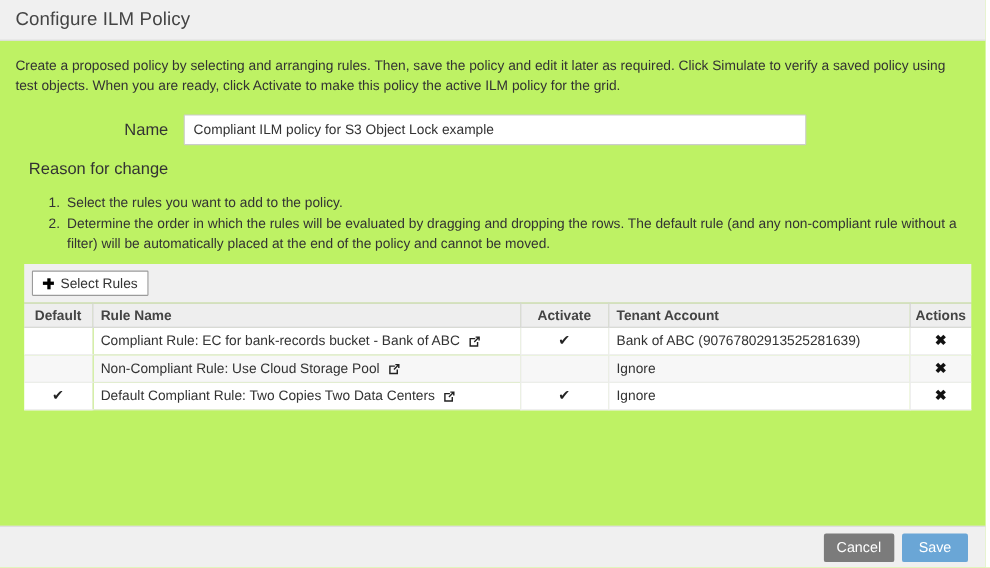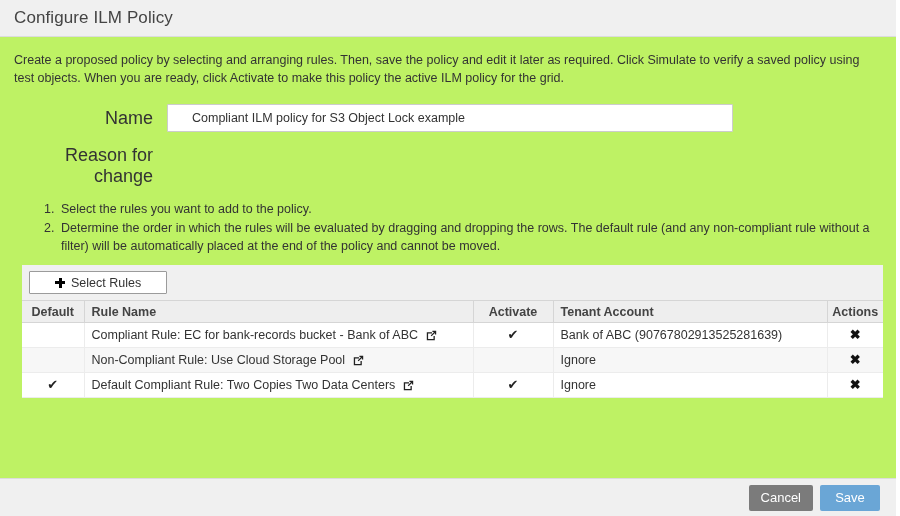--- a/index.html
+++ b/index.html
@@ -66,32 +66,32 @@
   .field-row {
     display: flex;
     align-items: center;
     margin-bottom: 13px;
   }
   .field-label {
     width: 153px;
     text-align: right;
     padding-right: 14px;
     box-sizing: border-box;
-    font-size: 18px;
+    font-size: 15px;
     color: #333333;
   }
   .field-input {
     width: 566px;
     height: 28px;
     border: 1px solid #cccccc;
     background: #ffffff;
     font-family: "Liberation Sans", sans-serif;
     font-size: 12.5px;
     color: #333333;
-    padding: 0 24px;
+    padding: 0 8px;
     box-sizing: border-box;
     border-radius: 1px;
     outline: none;
   }
 
   
   .rules-head {
     margin-top: 10px;
     font-size: 15.5px;
     color: #444444;
@@ -124,21 +124,21 @@
     display: flex;
     align-items: center;
     padding-left: 7px;
     box-sizing: border-box;
   }
   .btn-select {
     display: inline-flex;
     align-items: center;
     gap: 6px;
     height: 23px;
-    padding: 0 25px;
+    padding: 0 9px;
     background: #ffffff;
     border: 1px solid #9b9b9b;
     font-family: "Liberation Sans", sans-serif;
     font-size: 12.5px;
     color: #333333;
     cursor: pointer;
     border-radius: 1px;
   }
   .plus-icon {
     display: inline-block;

